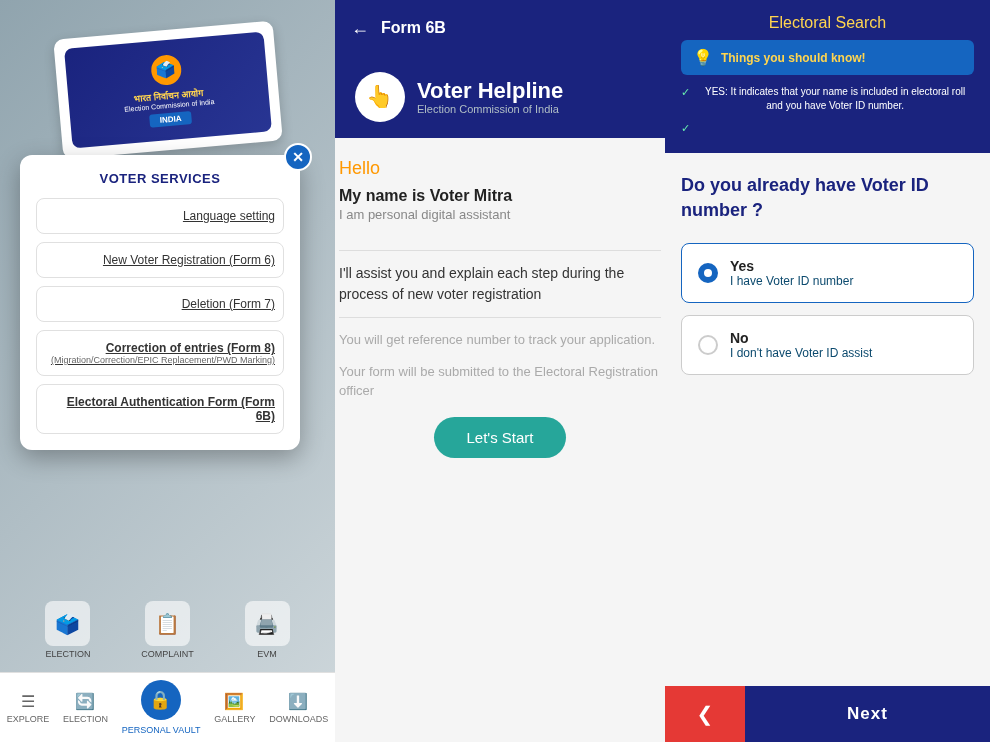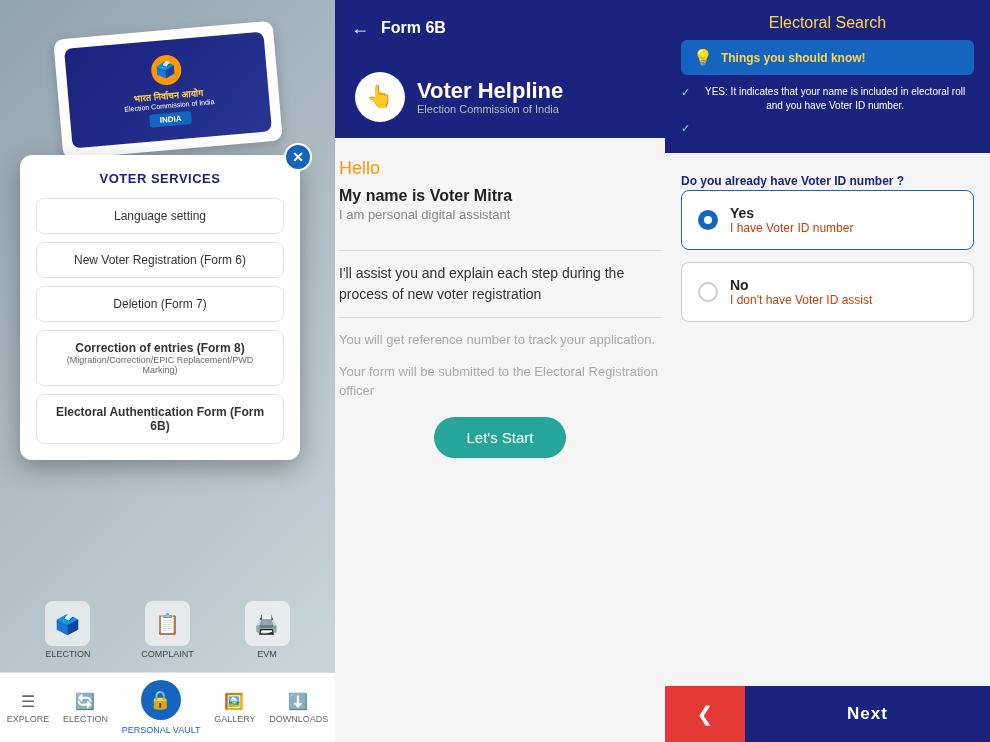--- a/index.html
+++ b/index.html
@@ -112,30 +112,31 @@
       align-items: center;
       justify-content: center;
       color: white;
       font-size: 14px;
       font-weight: bold;
       cursor: pointer;
       border: 2px solid white;
     }
     .service-btn {
       width: 100%;
-      padding: 10px 15px;
+      padding: 10px 8px;
       background: white;
       border: 1px solid #e0e0e0;
       border-radius: 8px;
       margin-bottom: 8px;
       font-size: 12px;
       color: #333;
       cursor: pointer;
-      text-align: center;
+      text-align: right;
       font-weight: 500;
+      text-decoration: underline;
     }
     .service-btn:last-child { margin-bottom: 0; }
     .service-btn.active { font-weight: bold; }
     .service-btn small {
       display: block;
       font-size: 9px;
       color: #666;
       font-weight: normal;
     }
 
@@ -371,23 +372,24 @@
       color: white;
       font-size: 10px;
       line-height: 1.4;
     }
 
     .right-content {
       flex: 1;
       padding: 20px 16px;
     }
     .question-text {
-      font-size: 12px;
+      font-size: 18px;
       font-weight: bold;
       color: #1a237e;
+      margin-bottom: 20px;
       line-height: 1.4;
     }
     .radio-option {
       border: 1px solid #ccc;
       border-radius: 8px;
       padding: 14px 16px;
       margin-bottom: 12px;
       display: flex;
       align-items: center;
       gap: 12px;
@@ -418,21 +420,21 @@
       border-radius: 50%;
       background: white;
     }
     .radio-label-main {
       font-size: 14px;
       font-weight: 600;
       color: #222;
     }
     .radio-label-sub {
       font-size: 12px;
-      color: #c2410c;
+      color: #0c4a6e;
     }
 
     .right-footer {
       height: 56px;
       display: flex;
     }
     .back-btn {
       width: 80px;
       background: #e53935;
       display: flex;

